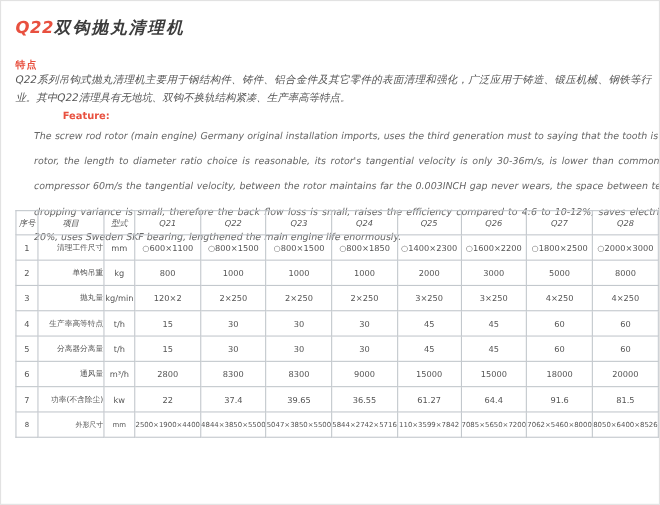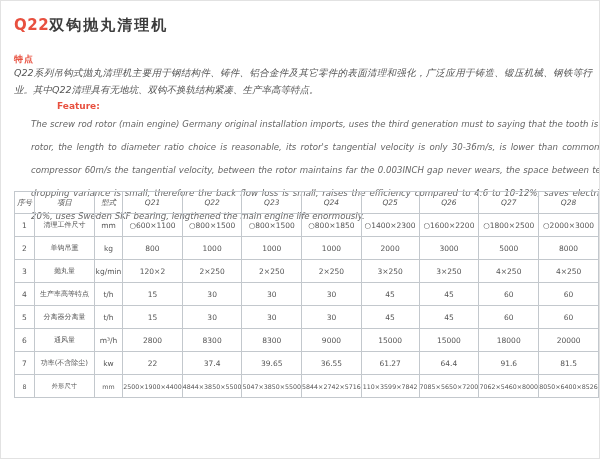--- a/index.html
+++ b/index.html
@@ -14,20 +14,21 @@
     border:1px solid #e2e2e2;
     background:#ffffff;
     overflow:hidden;
   }
   .page-title {
     position:absolute; top:15px; left:13px;
     margin:0;
     font-size:15px; font-weight:bold;
     color:#3c3c3c; letter-spacing:2px;
     white-space:nowrap;
+    font-style:italic;
   }
   .page-title .model { color:#e8503f; letter-spacing:0.5px; }
   .sec-heading {
     position:absolute; left:13px;
     font-size:9px; font-weight:bold;
     color:#e8503f;
   }
   .sec-heading.cn { top:52px; letter-spacing:1px; }
   .sec-heading.en { top:100px;padding-left:43px; }
   .body-text {
@@ -56,21 +57,21 @@
     border:1px solid #c3c8cd;
     text-align:center; vertical-align:middle;
     color:#555;
     font-weight:normal;
     padding:0;
     overflow:hidden;
     white-space:nowrap;
   }
   table.spec th { height:21px; font-size:7.5px;font-style:italic; }
   table.spec td { height:22px; font-size:7.5px; }
-  table.spec td.item-cell { font-size:7px; }
+  table.spec td.item-cell { font-size:7px;text-align:right; }
   table.spec tr.dims-row td { font-size:6.3px; }
 </style>
 </head>
 <body>
 
 <div class="page">
 
   <h1 class="page-title"><span class="model">Q22</span><span>双钩抛丸清理机</span></h1>
 
   <div class="sec-heading cn">特点</div>

